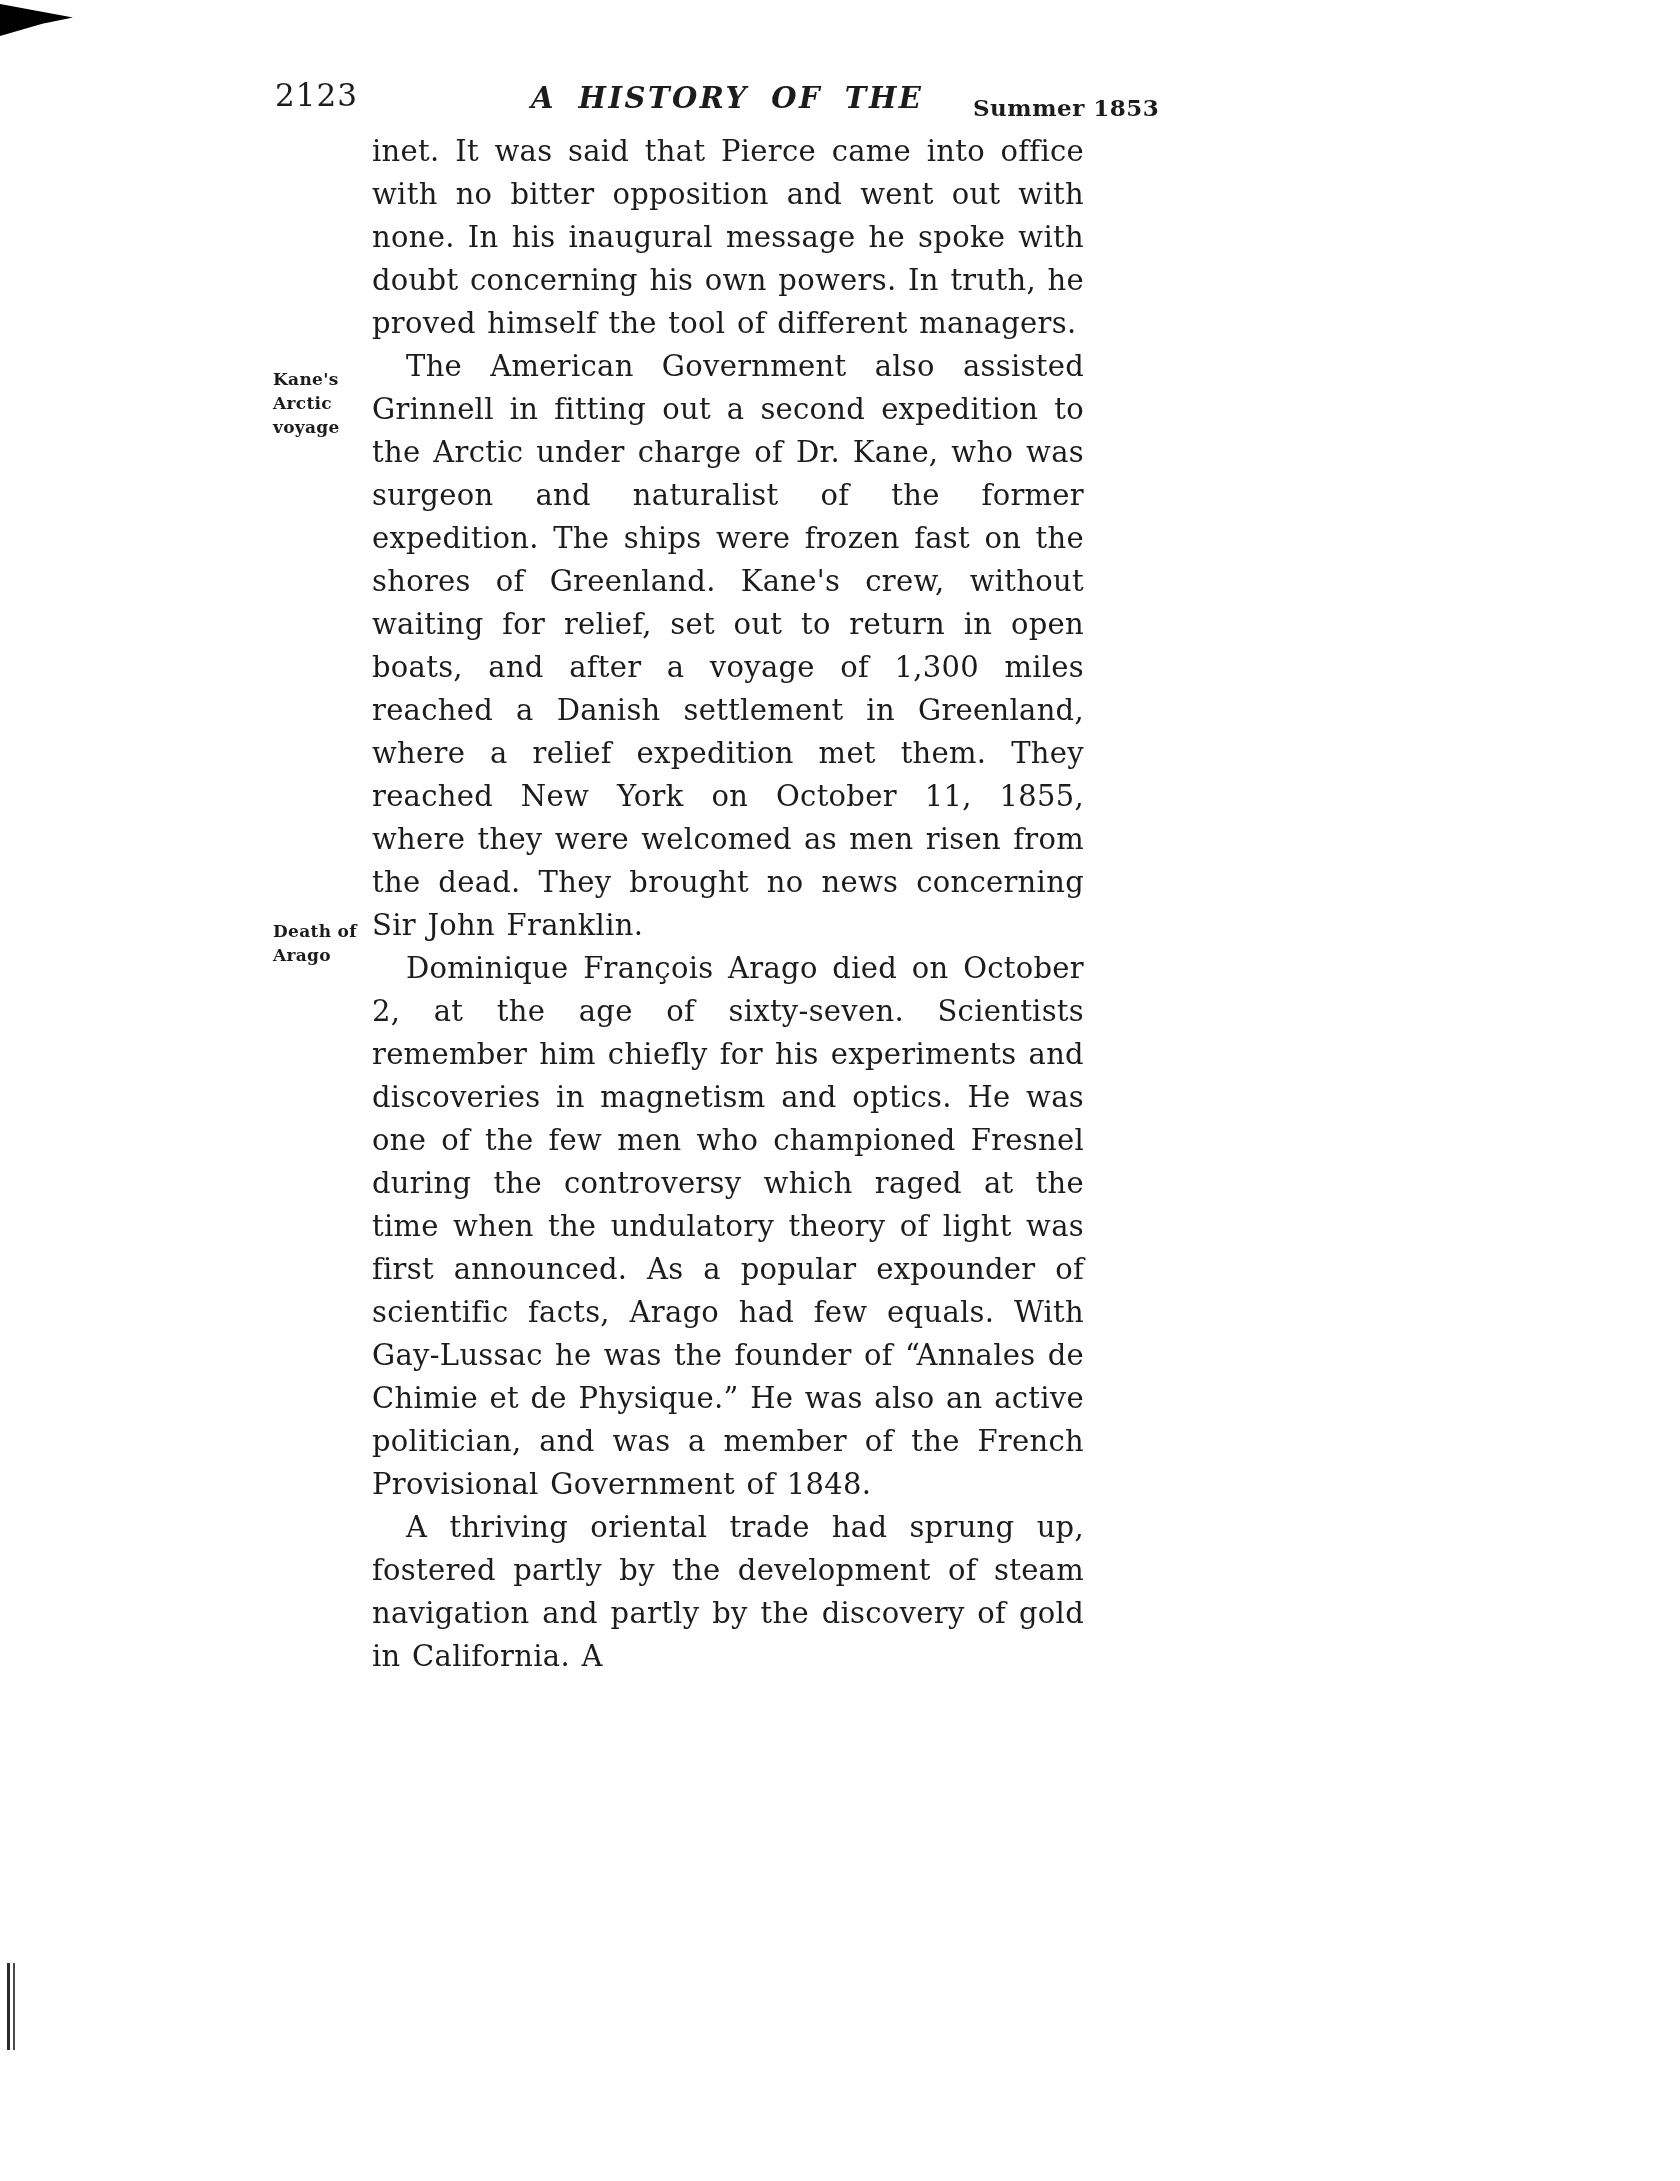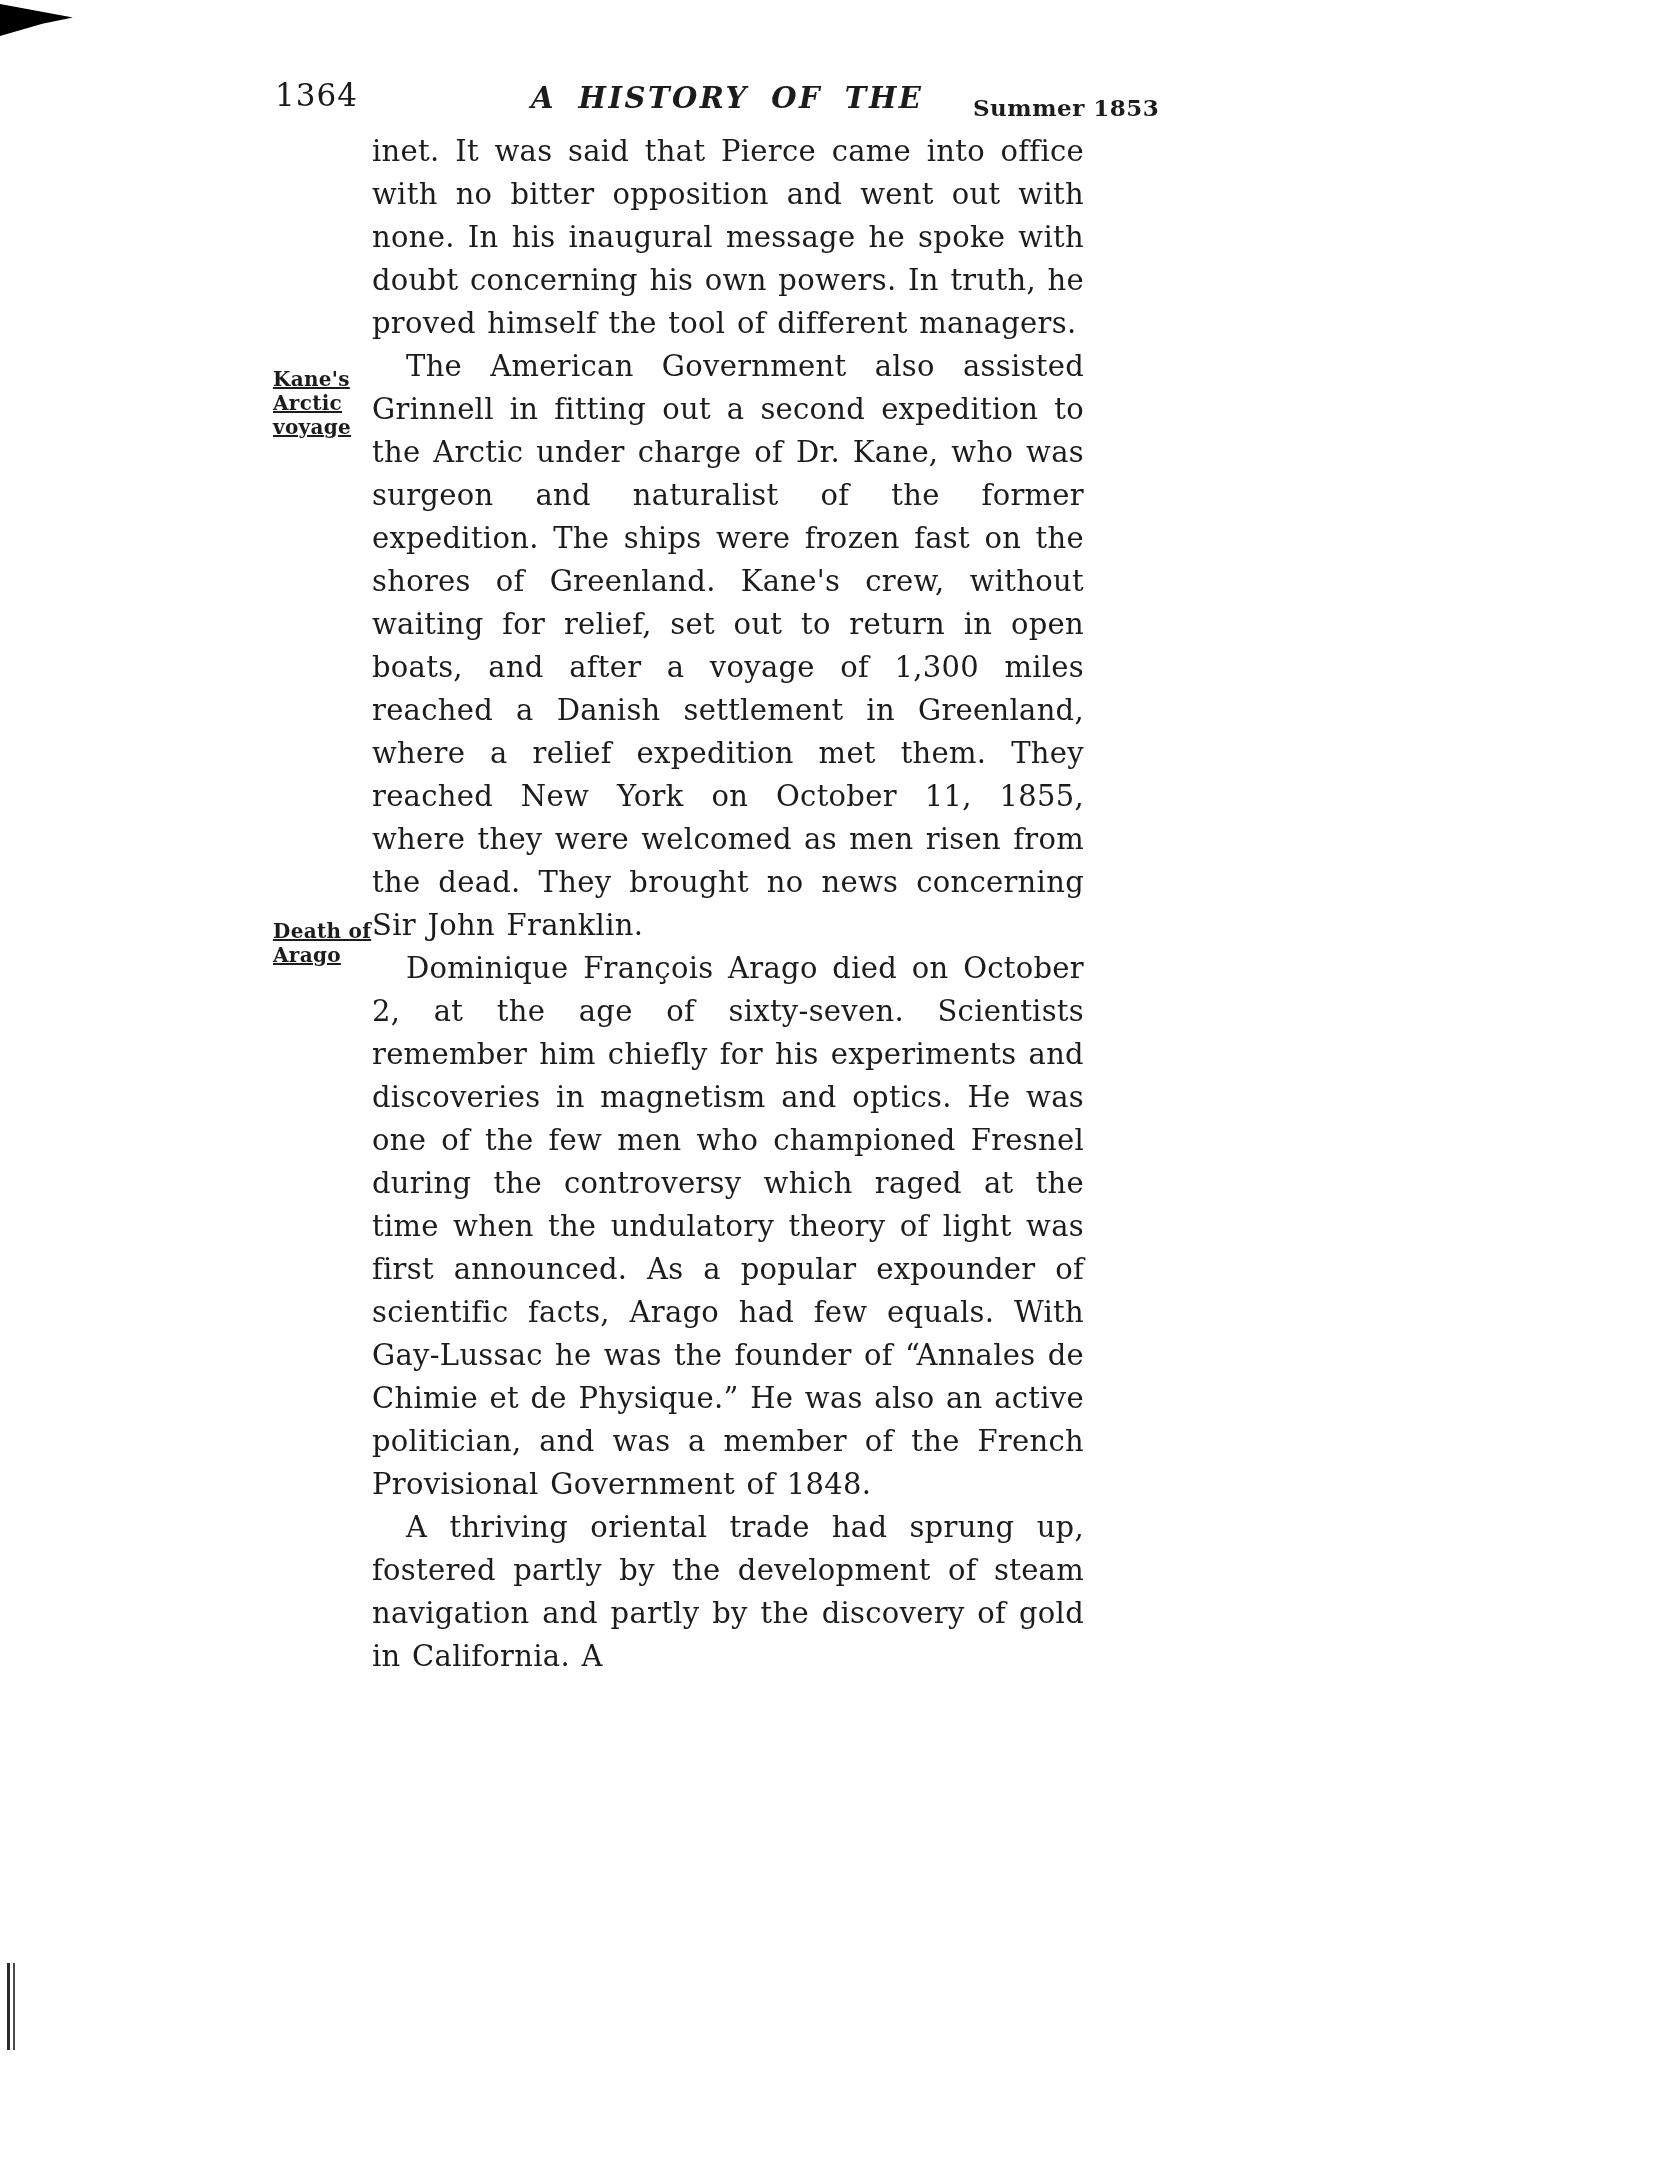--- a/index.html
+++ b/index.html
@@ -61,26 +61,25 @@
     font-size: 23px;
     font-weight: bold;
     letter-spacing: 0.5px;
   }
 
   
   .margin-note {
     position: absolute;
     left: 273px;
     width: 105px;
-    font-size: 20px;
+    font-size: 17px;
     font-weight: bold;
     line-height: 24px;
     white-space: pre-line;
     letter-spacing: 0.3px;
-    text-decoration: underline;
   }
   .note-1 { top: 367px; }
   .note-2 { top: 919px; }
 
   
   .body-text {
     position: absolute;
     left: 372px;
     top: 130px;
     width: 712px;
@@ -99,21 +98,21 @@
   }
 </style>
 </head>
 <body>
 
 <div class="page">
 
   <div class="scan-mark-top"></div>
 
   <header>
-    <span class="page-number">1364</span>
+    <span class="page-number">2123</span>
     <span class="running-header">A HISTORY OF THE</span>
     <span class="date-header">Summer 1853</span>
   </header>
 
   <aside class="margin-note note-1">Kane's
 Arctic
 voyage</aside>
 
   <aside class="margin-note note-2">Death of
 Arago</aside>

